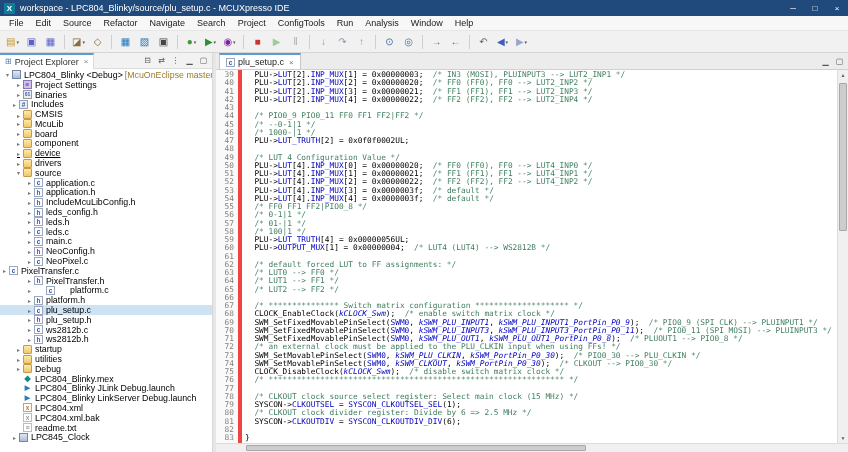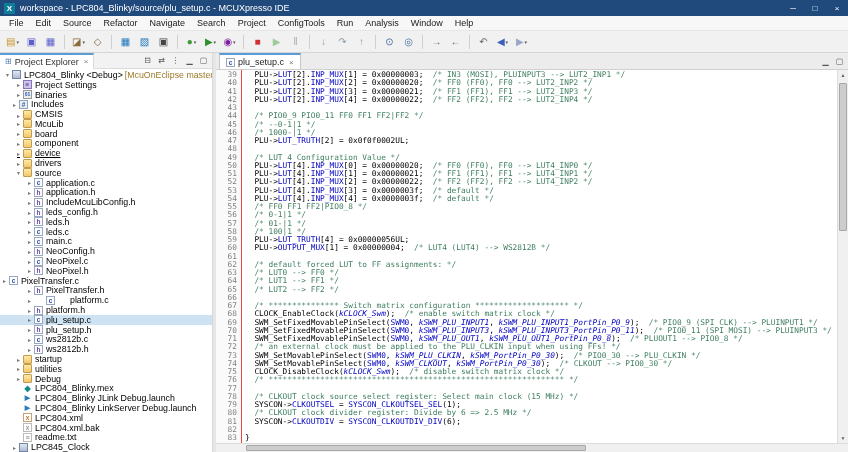--- a/index.html
+++ b/index.html
@@ -60,21 +60,21 @@
 
   
   .editor{flex:1;display:flex;flex-direction:column;min-width:0;background:#fff;}
   .tabbar{height:17px;background:#ececec;border-bottom:1px solid #d0d0d0;display:flex;align-items:flex-end;flex:none;font-size:9px;color:#222;}
   .ed-tab{height:16px;background:#fff;border:1px solid #c6c6c6;border-bottom:none;border-top:2px solid #5a9bd5;display:flex;align-items:center;gap:3px;padding:0 6px;margin-left:3px;white-space:nowrap;}
   .ed-tab .ico{margin-right:0;}
   .ed-tab-close{color:#777;font-size:8px;margin-left:2px;}
   .tab-right-icons{margin-left:auto;display:flex;gap:3px;align-items:center;color:#555;font-size:8px;padding:0 3px 3px 0;}
 
   .ed-body{flex:1;display:flex;min-height:0;}
-  .gutter{width:26px;flex:none;background:#fafafa;border-right:1px solid #ef4444;font:7.8px/8.25px "DejaVu Sans Mono",monospace;color:#808080;text-align:right;padding:1px 4px 0 0;overflow:hidden;}
+  .gutter{width:26px;flex:none;background:#fafafa;border-right:4px solid #ef4444;font:7.8px/8.25px "DejaVu Sans Mono",monospace;color:#808080;text-align:right;padding:1px 4px 0 0;overflow:hidden;}
   .gut-line{height:8.25px;}
   .code{flex:1;overflow:hidden;font:7.8px/8.25px "DejaVu Sans Mono",monospace;padding:1px 0 0 3px;white-space:pre;color:#000;}
   .code-line{height:8.25px;}
   .tk-pl{color:#000;}
   .tk-cm{color:#3f7f5f;}
   .tk-fld{color:#0000c0;}
   .tk-mac{color:#0000c0;}
   .tk-enm{color:#0000c0;font-style:italic;}
 
   .vscroll{width:11px;flex:none;background:#f0f0f0;border-left:1px solid #dcdcdc;position:relative;}
@@ -315,25 +315,20 @@
           </div>
           <div class="tree-row" style="padding-left: 25px;">
             <span class="twistie">▸</span>
             <span class="ico ico-hfile">h</span>
             <span class="tree-label">NeoConfig.h</span>
           </div>
           <div class="tree-row" style="padding-left: 25px;">
             <span class="twistie">▸</span>
             <span class="ico ico-cfile">c</span>
             <span class="tree-label">NeoPixel.c</span>
-          </div>
-          <div class="tree-row" style="padding-left: 25px;">
-            <span class="twistie">▸</span>
-            <span class="ico ico-hfile">h</span>
-            <span class="tree-label">NeoPixel.h</span>
           </div>
           <div class="tree-row" style="">
             <span class="twistie">▸</span>
             <span class="ico ico-cfile">c</span>
             <span class="tree-label">PixelTransfer.c</span>
           </div>
           <div class="tree-row" style="padding-left: 25px;">
             <span class="twistie">▸</span>
             <span class="ico ico-hfile">h</span>
             <span class="tree-label">PixelTransfer.h</span>

